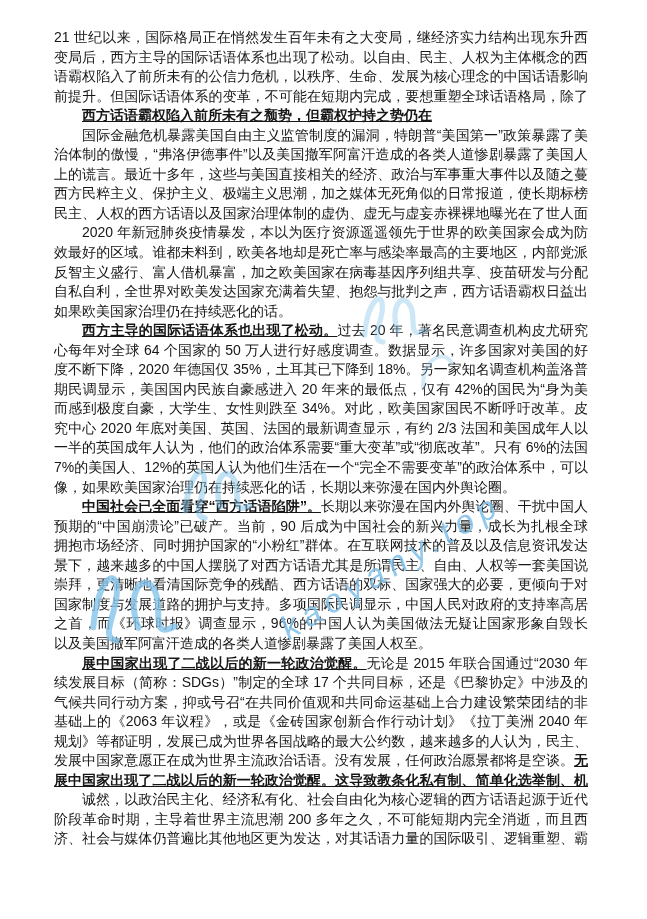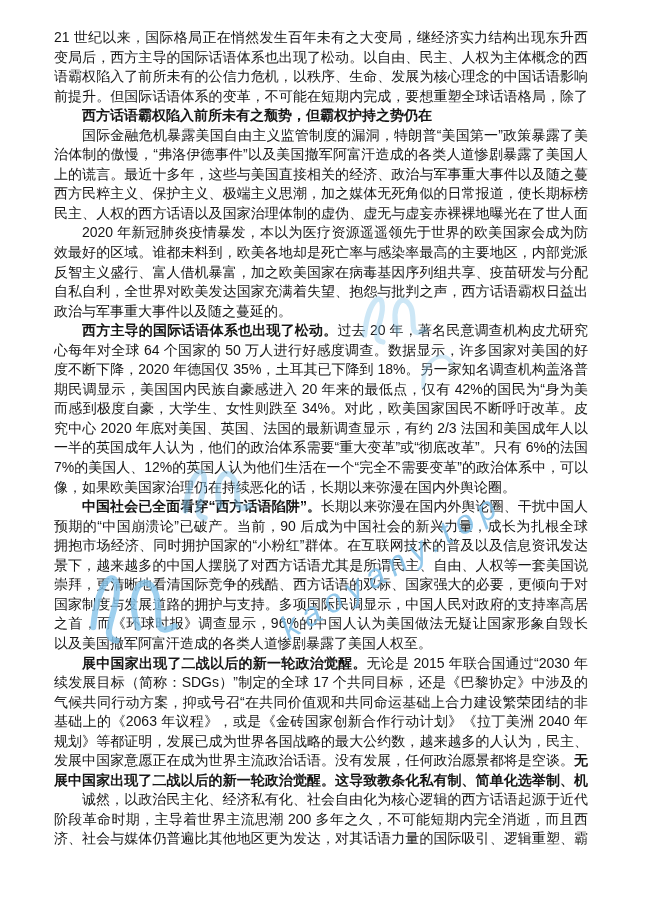--- a/index.html
+++ b/index.html
@@ -8,21 +8,21 @@
     overflow:hidden;
     font-family:"Liberation Sans","DejaVu Sans",sans-serif;
   }
   .content {
     position:absolute; left:54px; top:28px; width:534px;
     color:#161616; font-size:14px; line-height:19.55px;
   }
   .line { text-align:justify; text-align-last:left; height:19.55px; overflow:hidden; }
   .line.fill { text-align-last:justify; }
   .line.ind  { text-indent:28px; }
-  .bold { font-weight:bold; }
+  .bold { font-weight:bold;text-decoration:underline; }
 
   .wm-layer { position:absolute; left:0; top:0; width:647px; height:919px; pointer-events:none; }
   .wm-text {
     position:absolute; left:283px; top:612px;
     font-size:33px; letter-spacing:7px; font-style:italic;
     color:#7fbfe8; opacity:.85; white-space:nowrap;
     transform:rotate(-31deg); transform-origin:0 50%;
   }
   .wm-sig { position:absolute; }
   .wm-sig.s1 { left:76px;  top:558px; opacity:.80; transform:rotate(-12deg); }
@@ -43,21 +43,21 @@
       <div class="line ind"><span class="bold">西方话语霸权陷入前所未有之颓势，但霸权护持之势仍在</span></div>
       <div class="line ind fill"><span>国际金融危机暴露美国自由主义监管制度的漏洞，特朗普“美国第一”政策暴露了美国政</span></div>
       <div class="line fill"><span>治体制的傲慢，“弗洛伊德事件”以及美国撤军阿富汗造成的各类人道惨剧暴露了美国人权至</span></div>
       <div class="line fill"><span>上的谎言。最近十多年，这些与美国直接相关的经济、政治与军事重大事件以及随之蔓延的</span></div>
       <div class="line fill"><span>西方民粹主义、保护主义、极端主义思潮，加之媒体无死角似的日常报道，使长期标榜自由、</span></div>
       <div class="line"><span>民主、人权的西方话语以及国家治理体制的虚伪、虚无与虚妄赤裸裸地曝光在了世人面前。</span></div>
       <div class="line ind fill"><span>2020 年新冠肺炎疫情暴发，本以为医疗资源遥遥领先于世界的欧美国家会成为防疫成</span></div>
       <div class="line fill"><span>效最好的区域。谁都未料到，欧美各地却是死亡率与感染率最高的主要地区，内部党派争斗、</span></div>
       <div class="line fill"><span>反智主义盛行、富人借机暴富，加之欧美国家在病毒基因序列组共享、疫苗研发与分配上的</span></div>
       <div class="line fill"><span>自私自利，全世界对欧美发达国家充满着失望、抱怨与批判之声，西方话语霸权日益出现自</span></div>
-      <div class="line"><span>政治与军事重大事件以及随之蔓延的。</span></div>
+      <div class="line"><span>如果欧美国家治理仍在持续恶化的话。</span></div>
       <div class="line ind fill"><span class="bold">西方主导的国际话语体系也出现了松动。</span><span>过去 20 年，著名民意调查机构皮尤研究中</span></div>
       <div class="line fill"><span>心每年对全球 64 个国家的 50 万人进行好感度调查。数据显示，许多国家对美国的好感程</span></div>
       <div class="line fill"><span>度不断下降，2020 年德国仅 35%，土耳其已下降到 18%。另一家知名调查机构盖洛普同</span></div>
       <div class="line fill"><span>期民调显示，美国国内民族自豪感进入 20 年来的最低点，仅有 42%的国民为“身为美国人”</span></div>
       <div class="line fill"><span>而感到极度自豪，大学生、女性则跌至 34%。对此，欧美国家国民不断呼吁改革。皮尤研</span></div>
       <div class="line fill"><span>究中心 2020 年底对美国、英国、法国的最新调查显示，有约 2/3 法国和美国成年人以及约</span></div>
       <div class="line fill"><span>一半的英国成年人认为，他们的政治体系需要“重大变革”或“彻底改革”。只有 6%的法国人、</span></div>
       <div class="line fill"><span>7%的美国人、12%的英国人认为他们生活在一个“完全不需要变革”的政治体系中，可以想</span></div>
       <div class="line"><span>像，如果欧美国家治理仍在持续恶化的话，长期以来弥漫在国内外舆论圈。</span></div>
       <div class="line ind fill"><span class="bold">中国社会已全面看穿“西方话语陷阱”。</span><span>长期以来弥漫在国内外舆论圈、干扰中国人心理</span></div>

